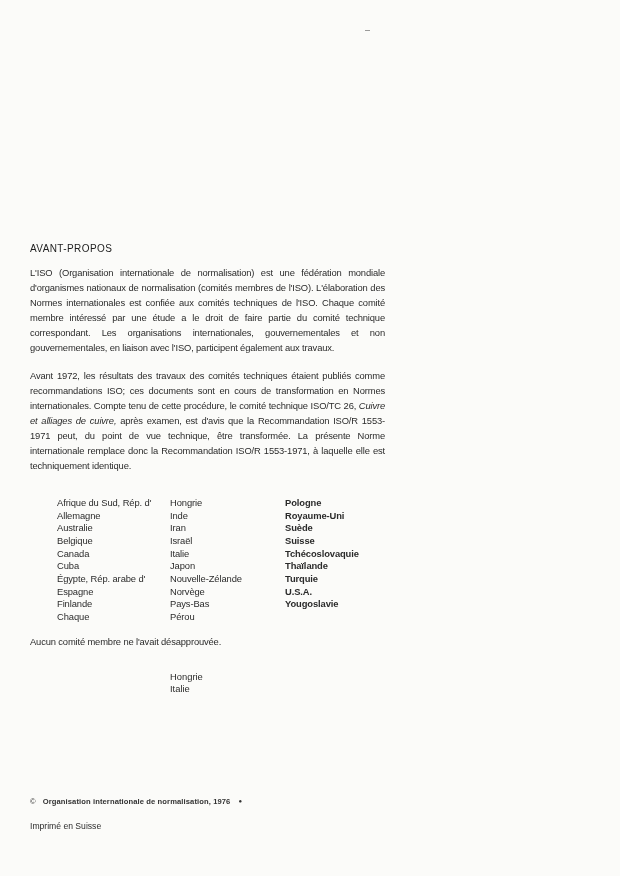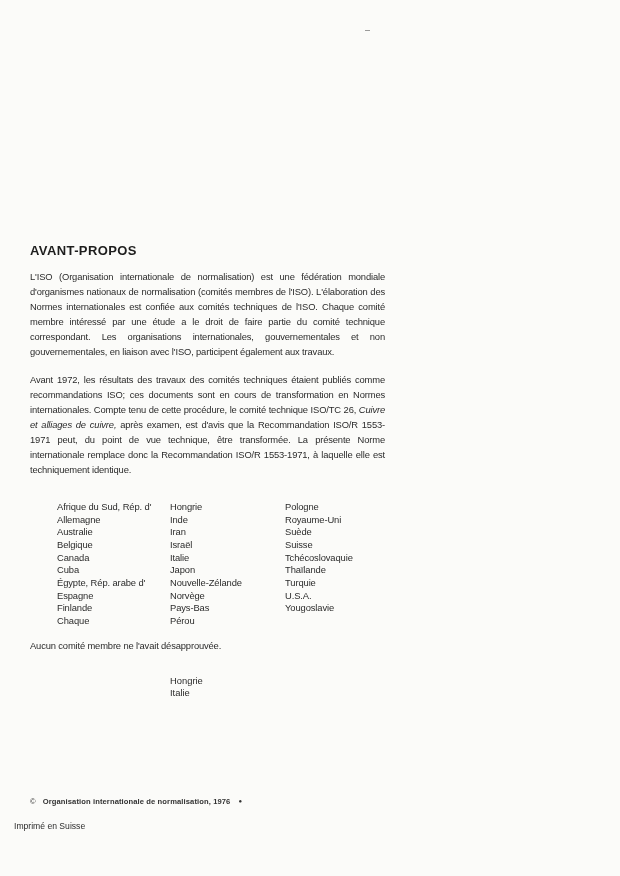--- a/index.html
+++ b/index.html
@@ -6,43 +6,43 @@
   html, body { margin: 0; padding: 0; }
   body { width: 620px; height: 876px; background: #fbfbf9; }
   .page {
     position: relative; width: 620px; height: 876px;
     background: #fbfbf9; overflow: hidden;
     font-family: "Liberation Sans", "DejaVu Sans", sans-serif;
     color: #2b2b2b;
   }
   .top-mark { position: absolute; left: 365px; top: 25px; font-size: 9px; color: #666; }
   .content { position: absolute; left: 30px; top: 243px; width: 355px; }
-  .heading { font-size: 13px; font-weight: 700; letter-spacing: 0.4px; margin: 0 0 11px 0; color: #1d1d1d; }
+  .heading { font-size: 10px; font-weight: 400; letter-spacing: 0.4px; margin: 0 0 11px 0; color: #1d1d1d; }
   .para {
     font-size: 9.4px; letter-spacing: -0.15px; line-height: 15px;
     text-align: justify; margin: 0 0 13px 0;
   }
   .para.gap-lg { margin-bottom: 24px; }
   .para.gap-md { margin-bottom: 22px; }
   .para em { font-style: italic; }
   .columns {
     display: flex; margin: 9px 0 10px 27px;
     font-size: 9.4px; letter-spacing: -0.1px; line-height: 12.65px;
   }
   .col-1 { width: 113px; }
   .col-2 { width: 115px; }
-  .col-3 { flex: 1; }
+  .col-3 { flex: 1; font-weight: bold; }
   .dissenting { margin: 10px 0 0 140px; font-size: 9.4px; line-height: 12.8px; }
   .footer-copyright {
     position: absolute; left: 30px; top: 797px;
     font-size: 7.6px; font-weight: 700; letter-spacing: 0.1px; color: #333;
   }
   .footer-copyright .sym { font-weight: 400; margin-right: 7px; }
   .footer-copyright .mark { margin-left: 8px; font-size: 6px; vertical-align: 1px; }
-  .footer-printed { position: absolute; left: 14px; top: 821px; font-size: 8.6px; color: #2b2b2b; }
+  .footer-printed { position: absolute; left: 30px; top: 821px; font-size: 8.6px; color: #2b2b2b; }
 </style>
 </head>
 <body>
 
 <div class="page">
 
   <div class="top-mark">–</div>
 
   <div class="content">
     <h1 class="heading">AVANT-PROPOS</h1>

